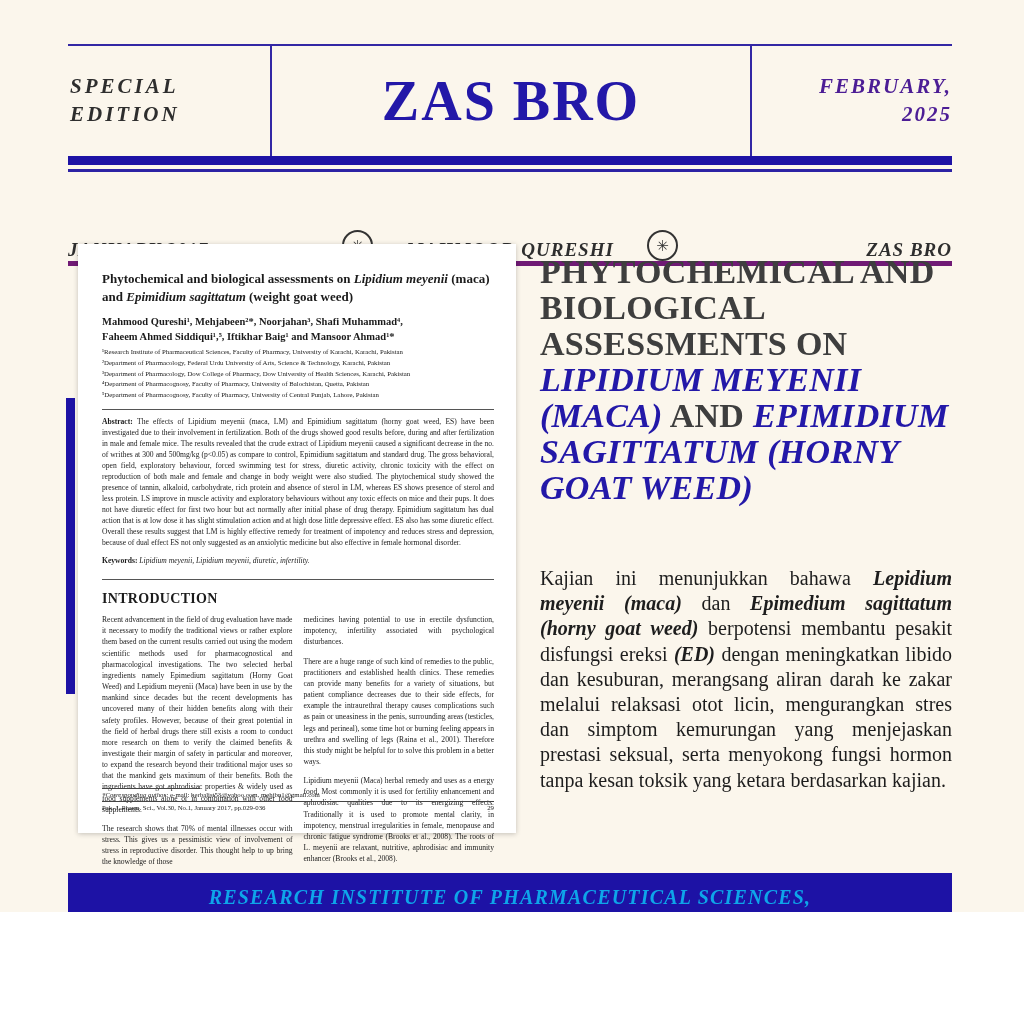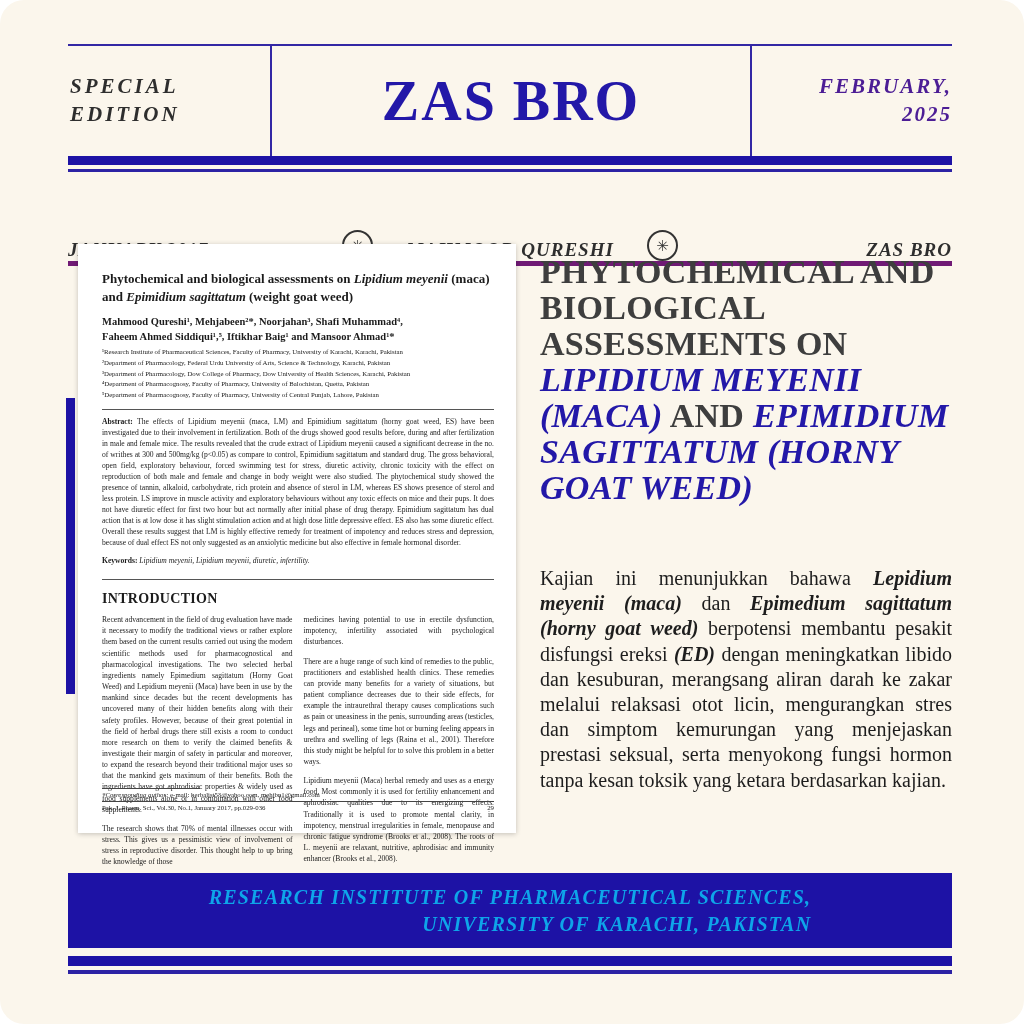--- a/index.html
+++ b/index.html
@@ -1,17 +1,17 @@
 <!DOCTYPE html>
 <html><head>
 <meta charset="utf-8">
 <style>
   html,body{margin:0;padding:0;}
-  .page{position:relative;width:1024px;height:1024px;background:#fbf6ec;overflow:hidden;
-        font-family:"Liberation Serif",serif;color:#1b1b1b;border-radius:24px;}
+  .page{position:relative;width:1024px;height:912px;background:#fbf6ec;overflow:hidden;
+        font-family:"Liberation Serif",serif;color:#1b1b1b;}
 
   
   .frame{position:absolute;left:68px;width:884px;}
   .mast{top:44px;}
   .mast-top{border-top:2px solid #3327a4;display:grid;grid-template-columns:202px 1fr 200px;height:110px;}
   .mast-cell{display:flex;align-items:center;}
   .mast-cell.center{justify-content:center;border-left:2px solid #3327a4;border-right:2px solid #3327a4;}
   .edition{font-style:italic;font-weight:bold;font-size:21px;letter-spacing:3px;line-height:1.32;
            color:#2e2e2e;white-space:pre-line;padding-left:2px;}
   .mast-title{font-weight:bold;font-size:56px;letter-spacing:2px;color:#2318a8;margin:0;}

